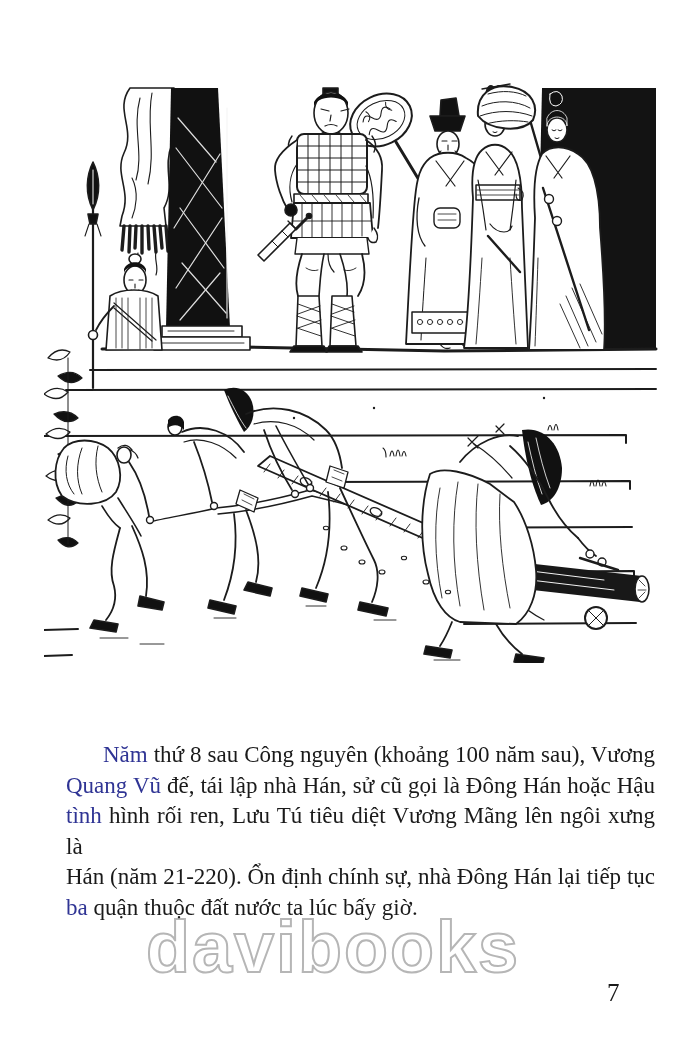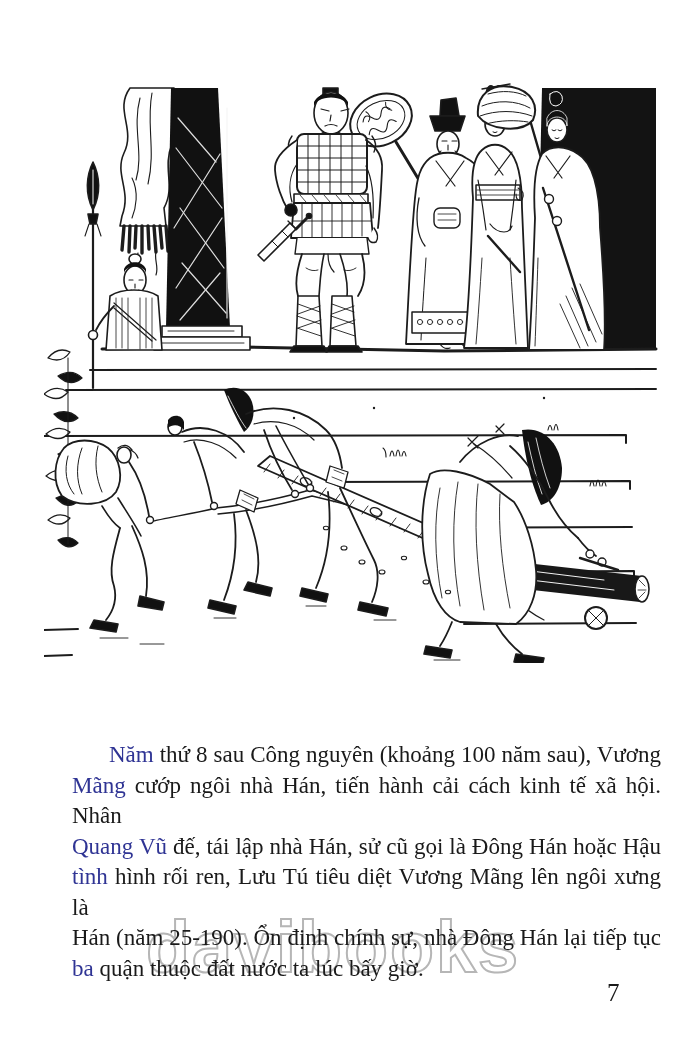--- a/index.html
+++ b/index.html
@@ -10,21 +10,21 @@
   html,body{margin:0;padding:0;background:#e8e8e8;}
   .page{
     position:relative;
     width:700px;height:1041px;
     background:#ffffff;
     overflow:hidden;
     font-family:"Liberation Serif","DejaVu Serif",serif;
   }
   .illu{position:absolute;left:44px;top:58px;}
   .paragraph{
-    position:absolute;left:72px;top:740px;width:589px;
+    position:absolute;left:66px;top:740px;width:589px;
     font-size:23px;line-height:30.5px;color:var(--ink);
     z-index:3;
   }
   .pline{text-align:justify;text-align-last:justify;white-space:normal;}
   .pline.first{text-indent:37px;}
   .pline.last{text-align-last:left;}
   .pline .lead{color:var(--lead);}
   .wm-brand{
     position:absolute;left:146px;top:906px;
     font-family:"Liberation Sans","DejaVu Sans",sans-serif;
@@ -363,21 +363,20 @@
       <ellipse cx="282" cy="470" rx="2.6" ry="1.8"></ellipse>
       <path d="M56,580 h28 M96,586 h24 M170,560 h22 M262,548 h20 M330,562 h22 M390,602 h26 M480,610 h24" stroke-width="0.9"></path>
     </g>
   </svg>
 
   <div class="wm-brand">davibooks</div>
   <div class="wm-slogan">Khát vọng tri thức</div>
 
   <div class="paragraph">
       <div class="pline first"><span class="lead">Năm</span><span> thứ 8 sau Công nguyên (khoảng 100 năm sau), Vương</span></div>
-      <div class="pline"><span class="lead">Mãng</span><span> cướp ngôi nhà Hán, tiến hành cải cách kinh tế xã hội. Nhân</span></div>
       <div class="pline"><span class="lead">Quang Vũ</span><span> đế, tái lập nhà Hán, sử cũ gọi là Đông Hán hoặc Hậu</span></div>
       <div class="pline"><span class="lead">tình</span><span> hình rối ren, Lưu Tú tiêu diệt Vương Mãng lên ngôi xưng là</span></div>
-      <div class="pline"><span class="lead"></span><span>Hán (năm 25-190). Ổn định chính sự, nhà Đông Hán lại tiếp tục</span></div>
+      <div class="pline"><span class="lead"></span><span>Hán (năm 21-220). Ổn định chính sự, nhà Đông Hán lại tiếp tục</span></div>
       <div class="pline last"><span class="lead">ba</span><span> quận thuộc đất nước ta lúc bấy giờ.</span></div>
     </div>
 
   <div class="pageno">7</div>
 </div>
 
 </body></html>

